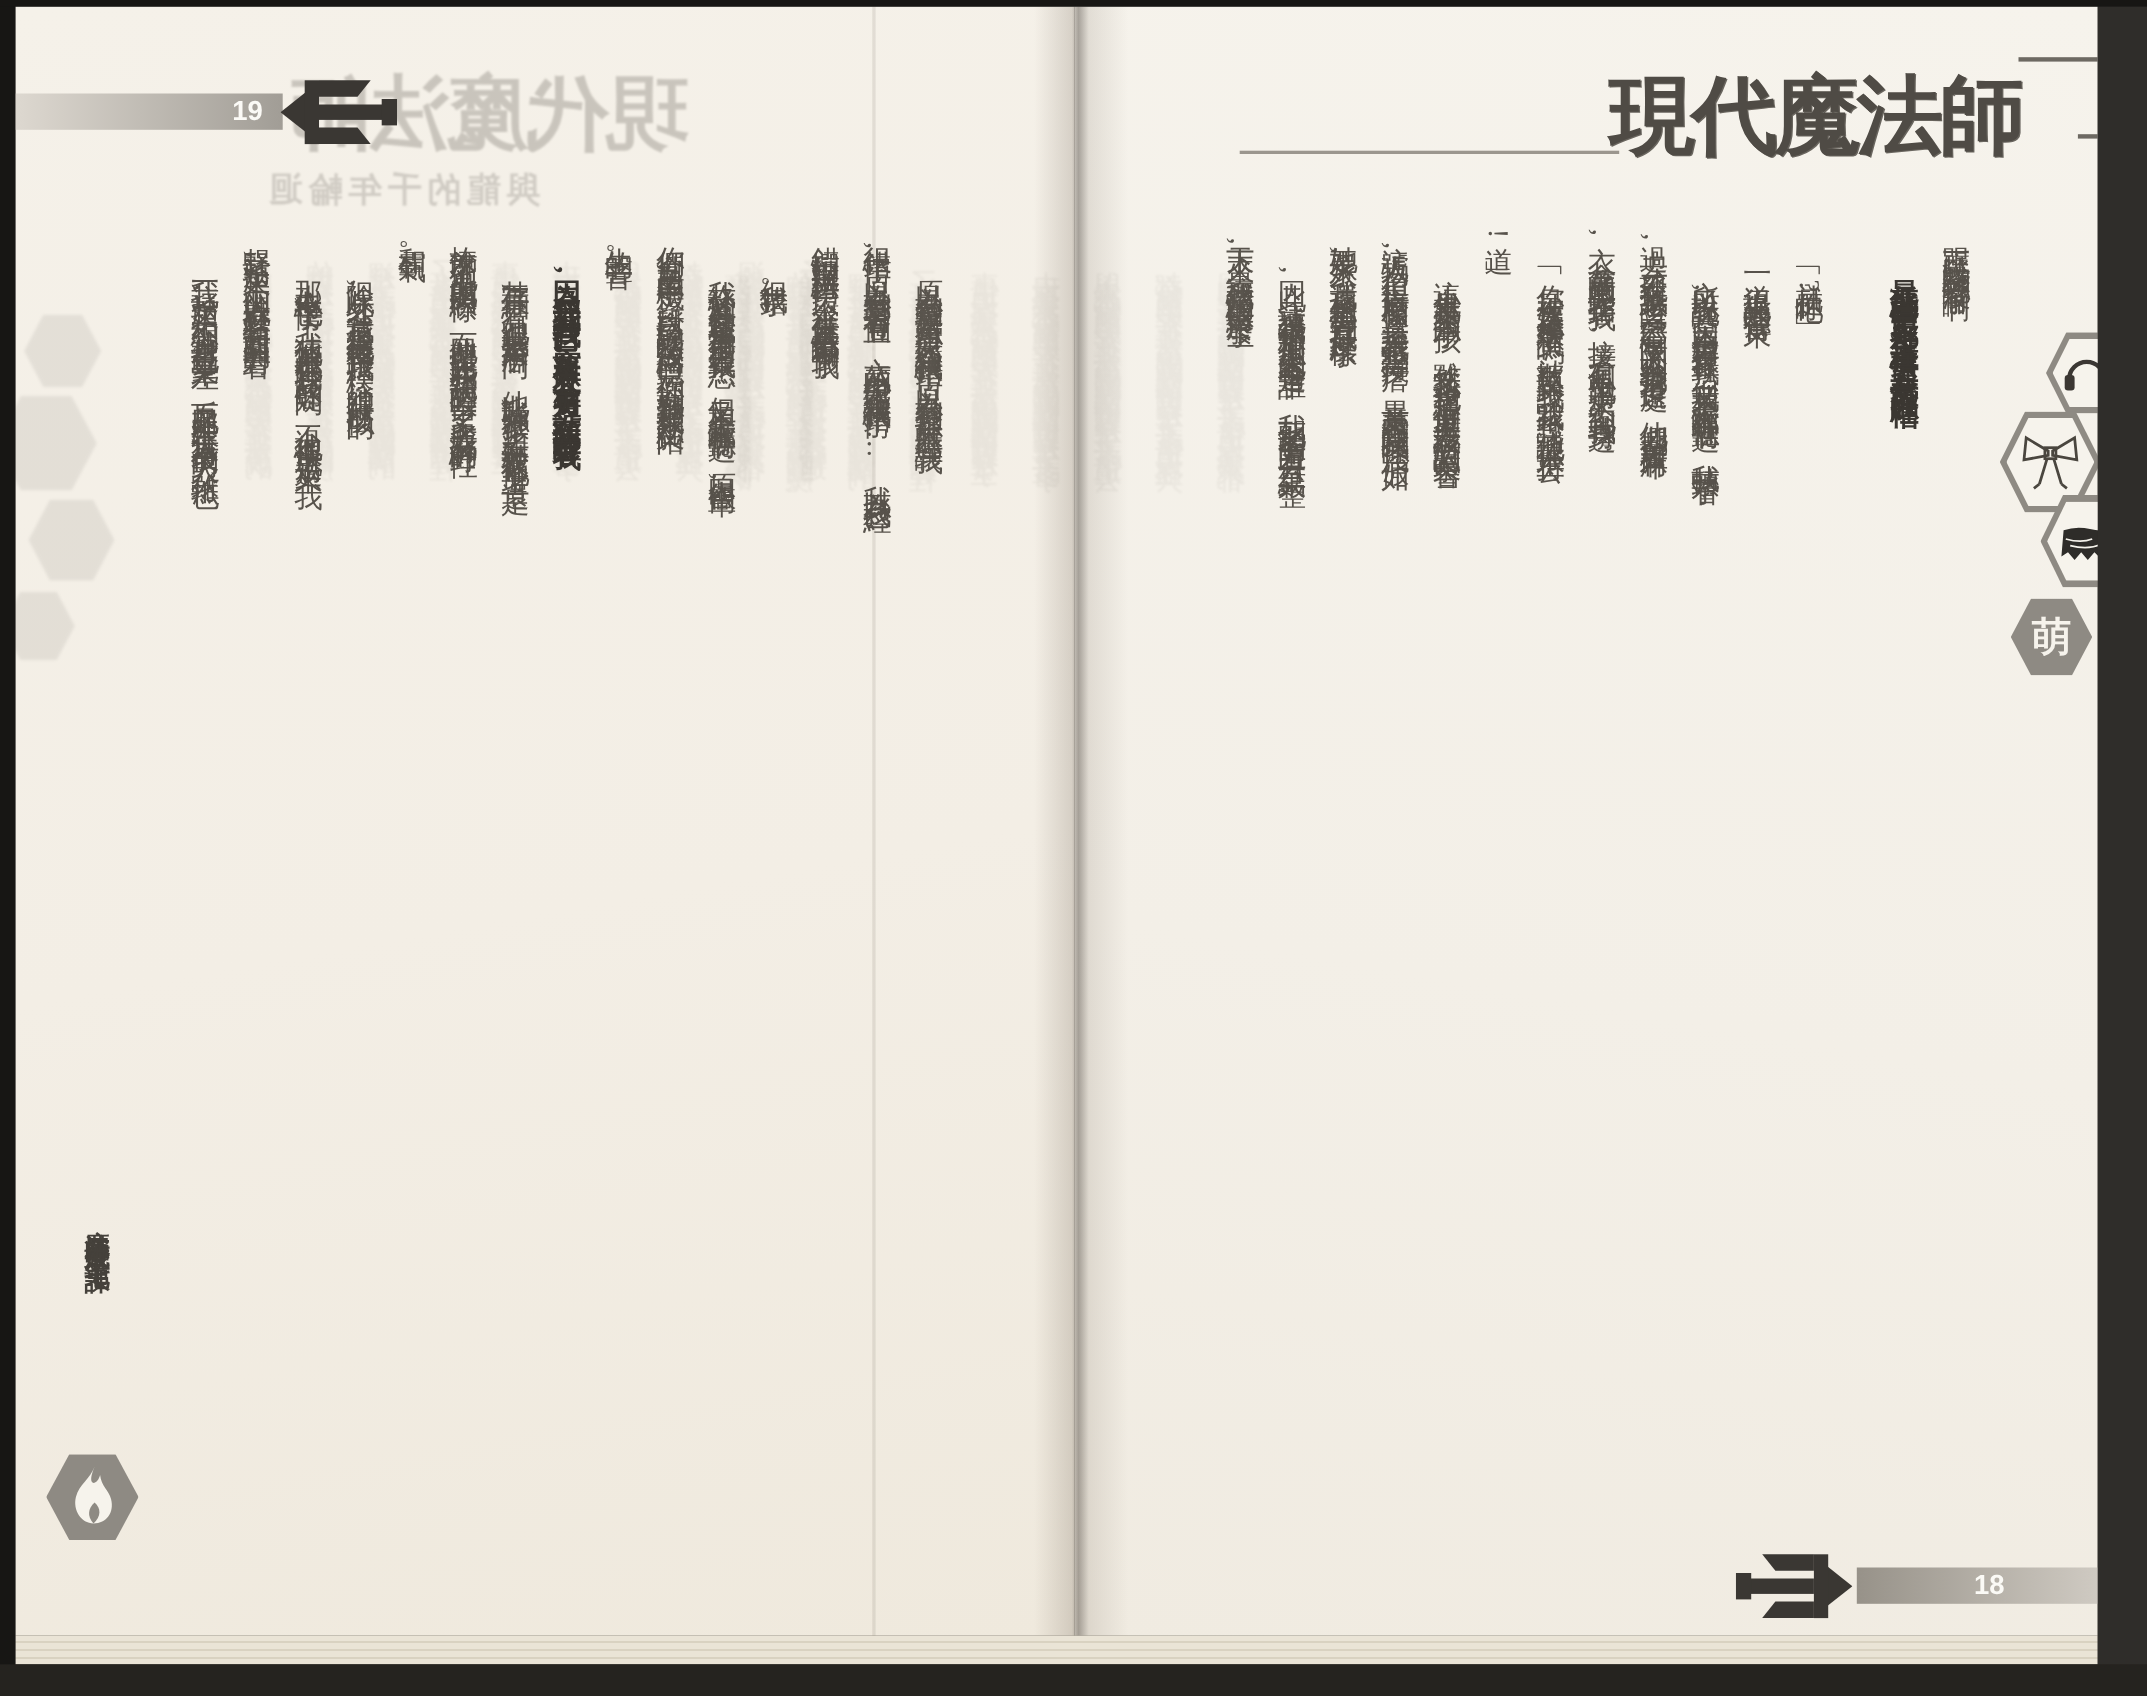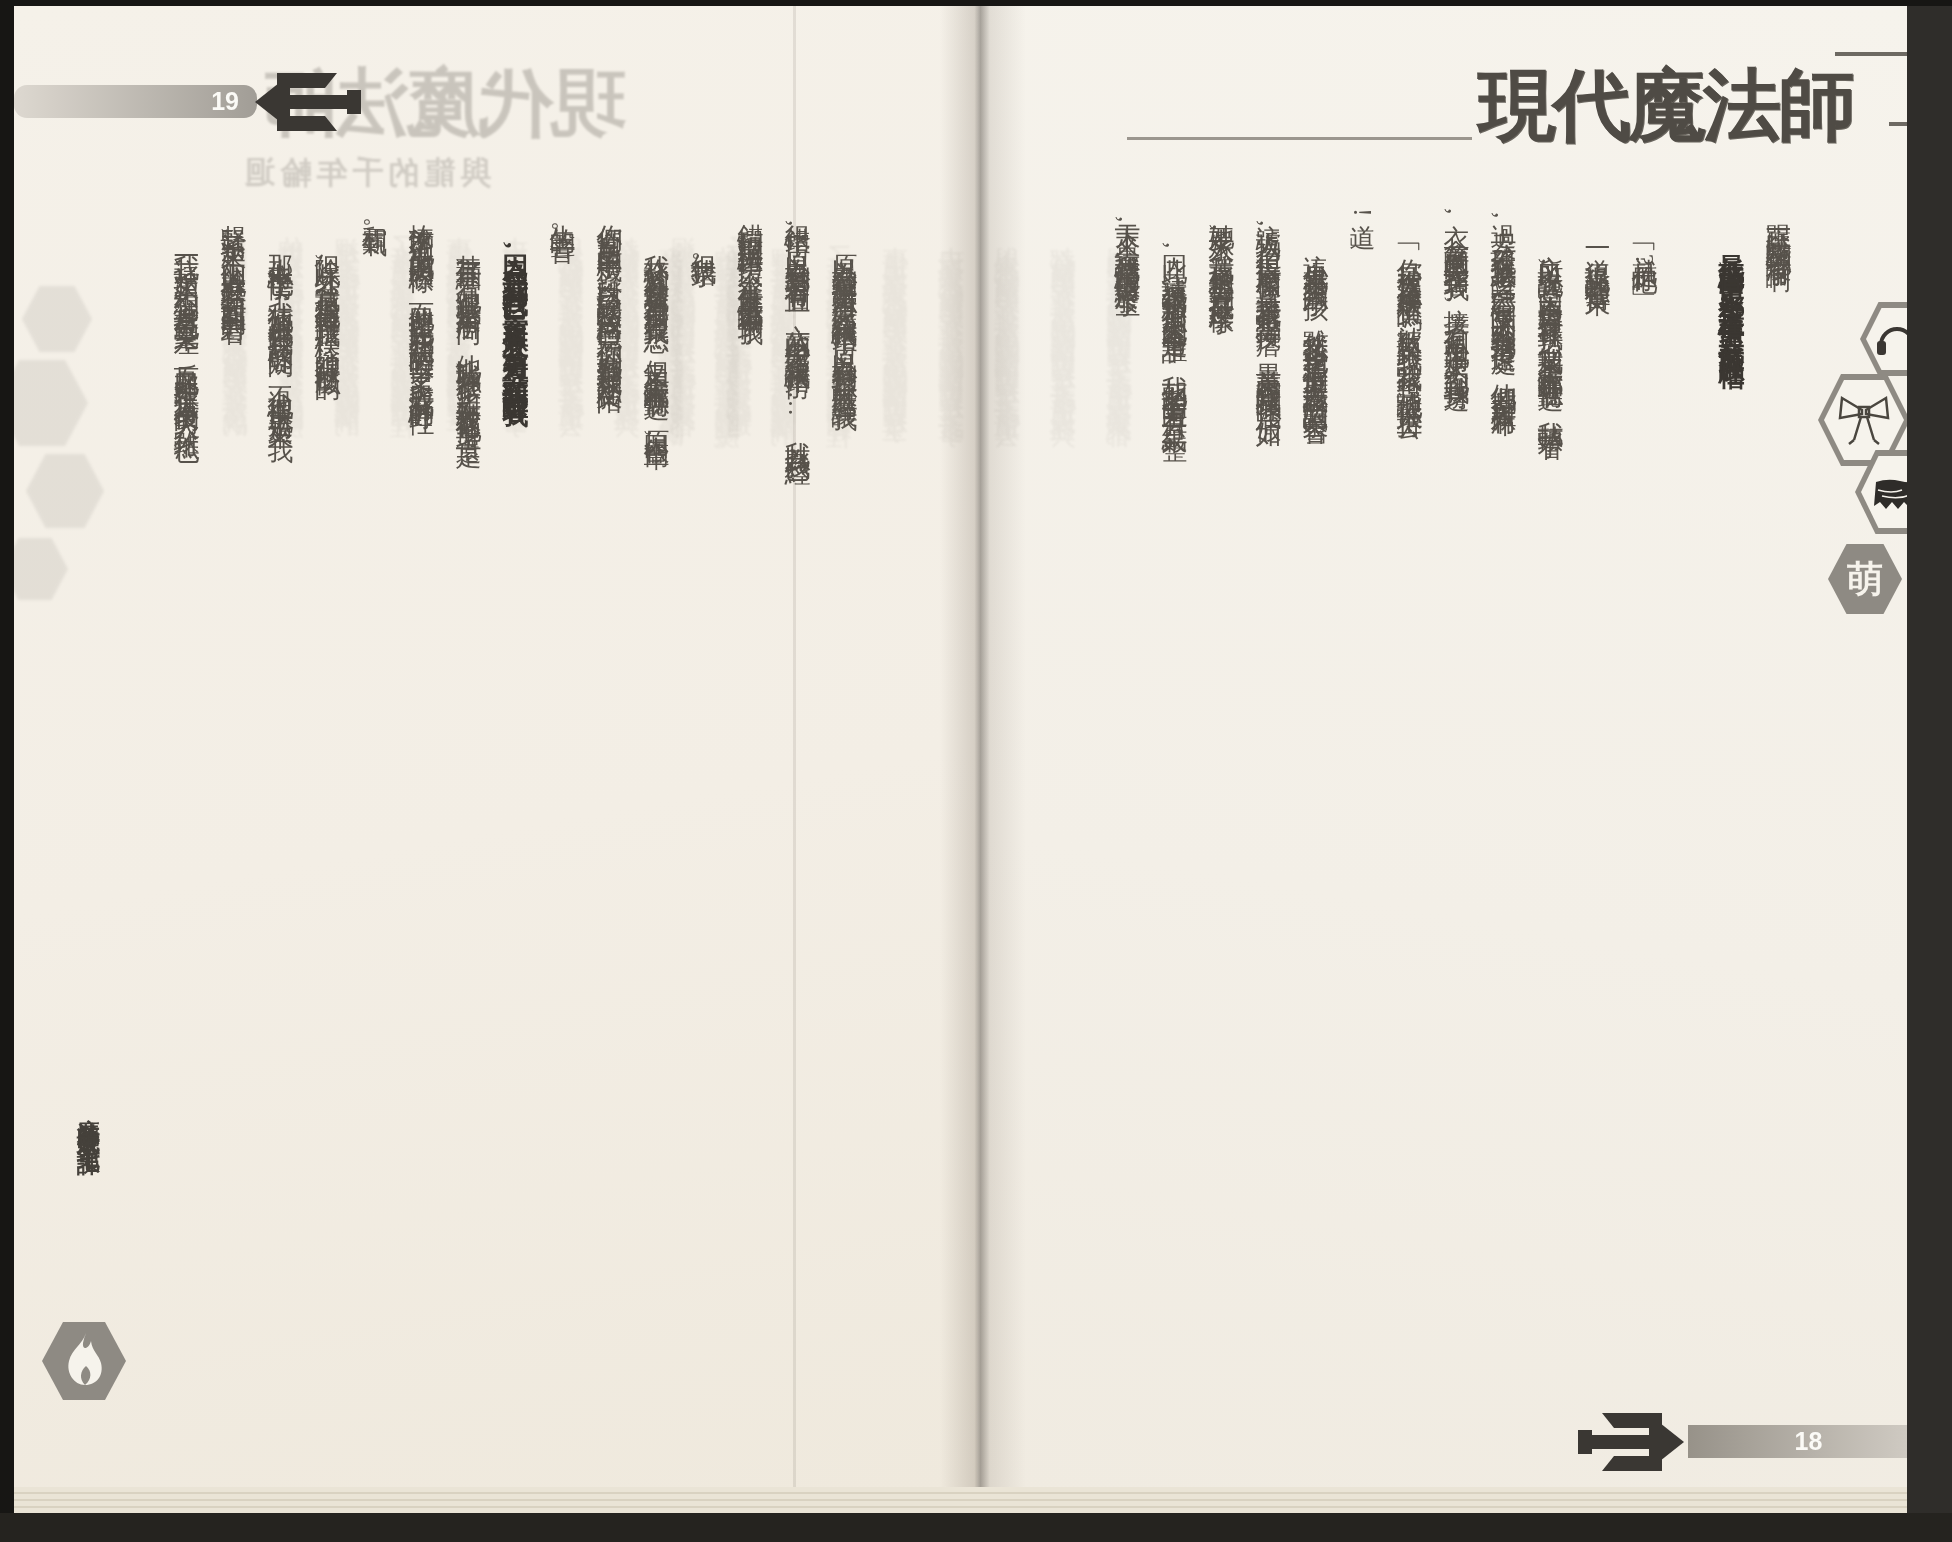--- a/index.html
+++ b/index.html
@@ -30,32 +30,32 @@
   .vtext p.bold{font-weight:bold;color:#3b3732;}
   .vtext p.sp{line-height:40px;}
   .cols-left{top:198px;right:109px;}
   .cols-right{top:198px;right:105px;}
 
   
   .badge-bar{position:absolute;height:33px;display:flex;align-items:center;}
   .badge-bar .num{font-family:"Liberation Sans","DejaVu Sans",sans-serif;
     font-weight:bold;font-size:25px;color:#fbfaf6;}
   .bar19{left:0;top:79px;width:243px;background:linear-gradient(to right,#ddd8d0,#a19d96);
-    justify-content:flex-end;padding-right:18px;border-radius:13px;}
+    justify-content:flex-end;padding-right:18px;}
   .bar18{left:711px;top:1419px;width:219px;background:linear-gradient(to left,#cfcac2,#979289);
     justify-content:center;padding-left:22px;}
   .sword{position:absolute;width:106px;height:82px;}
   .sword19{left:241px;top:55px;}
   .sword18{left:601px;top:1395px;transform:scaleX(-1);}
 
   
   .logo-title{position:absolute;left:486px;top:48px;width:390px;
     font-family:"Liberation Sans","DejaVu Sans",sans-serif;font-weight:bold;
     font-size:78px;letter-spacing:-3px;color:#4f4b45;white-space:nowrap;
-    text-shadow:1px 1px 0 #6a665f;text-align:right;}
+    text-shadow:1px 1px 0 #6a665f;}
   .logo-sub{position:absolute;left:616px;top:150px;
     font-family:"Liberation Sans","DejaVu Sans",sans-serif;font-weight:bold;
     font-size:33px;letter-spacing:6px;color:#55514a;white-space:nowrap;}
   .logo-line{position:absolute;background:#9b968e;}
   .line-a{left:150px;top:131px;width:345px;height:3px;}
   .line-b{left:858px;top:46px;width:72px;height:4px;background:#6d6962;}
   .line-c{left:912px;top:116px;width:18px;height:4px;background:#6d6962;}
 
   
   .hex{clip-path:polygon(25% 0%,75% 0%,100% 50%,75% 100%,25% 100%,0% 50%);}

